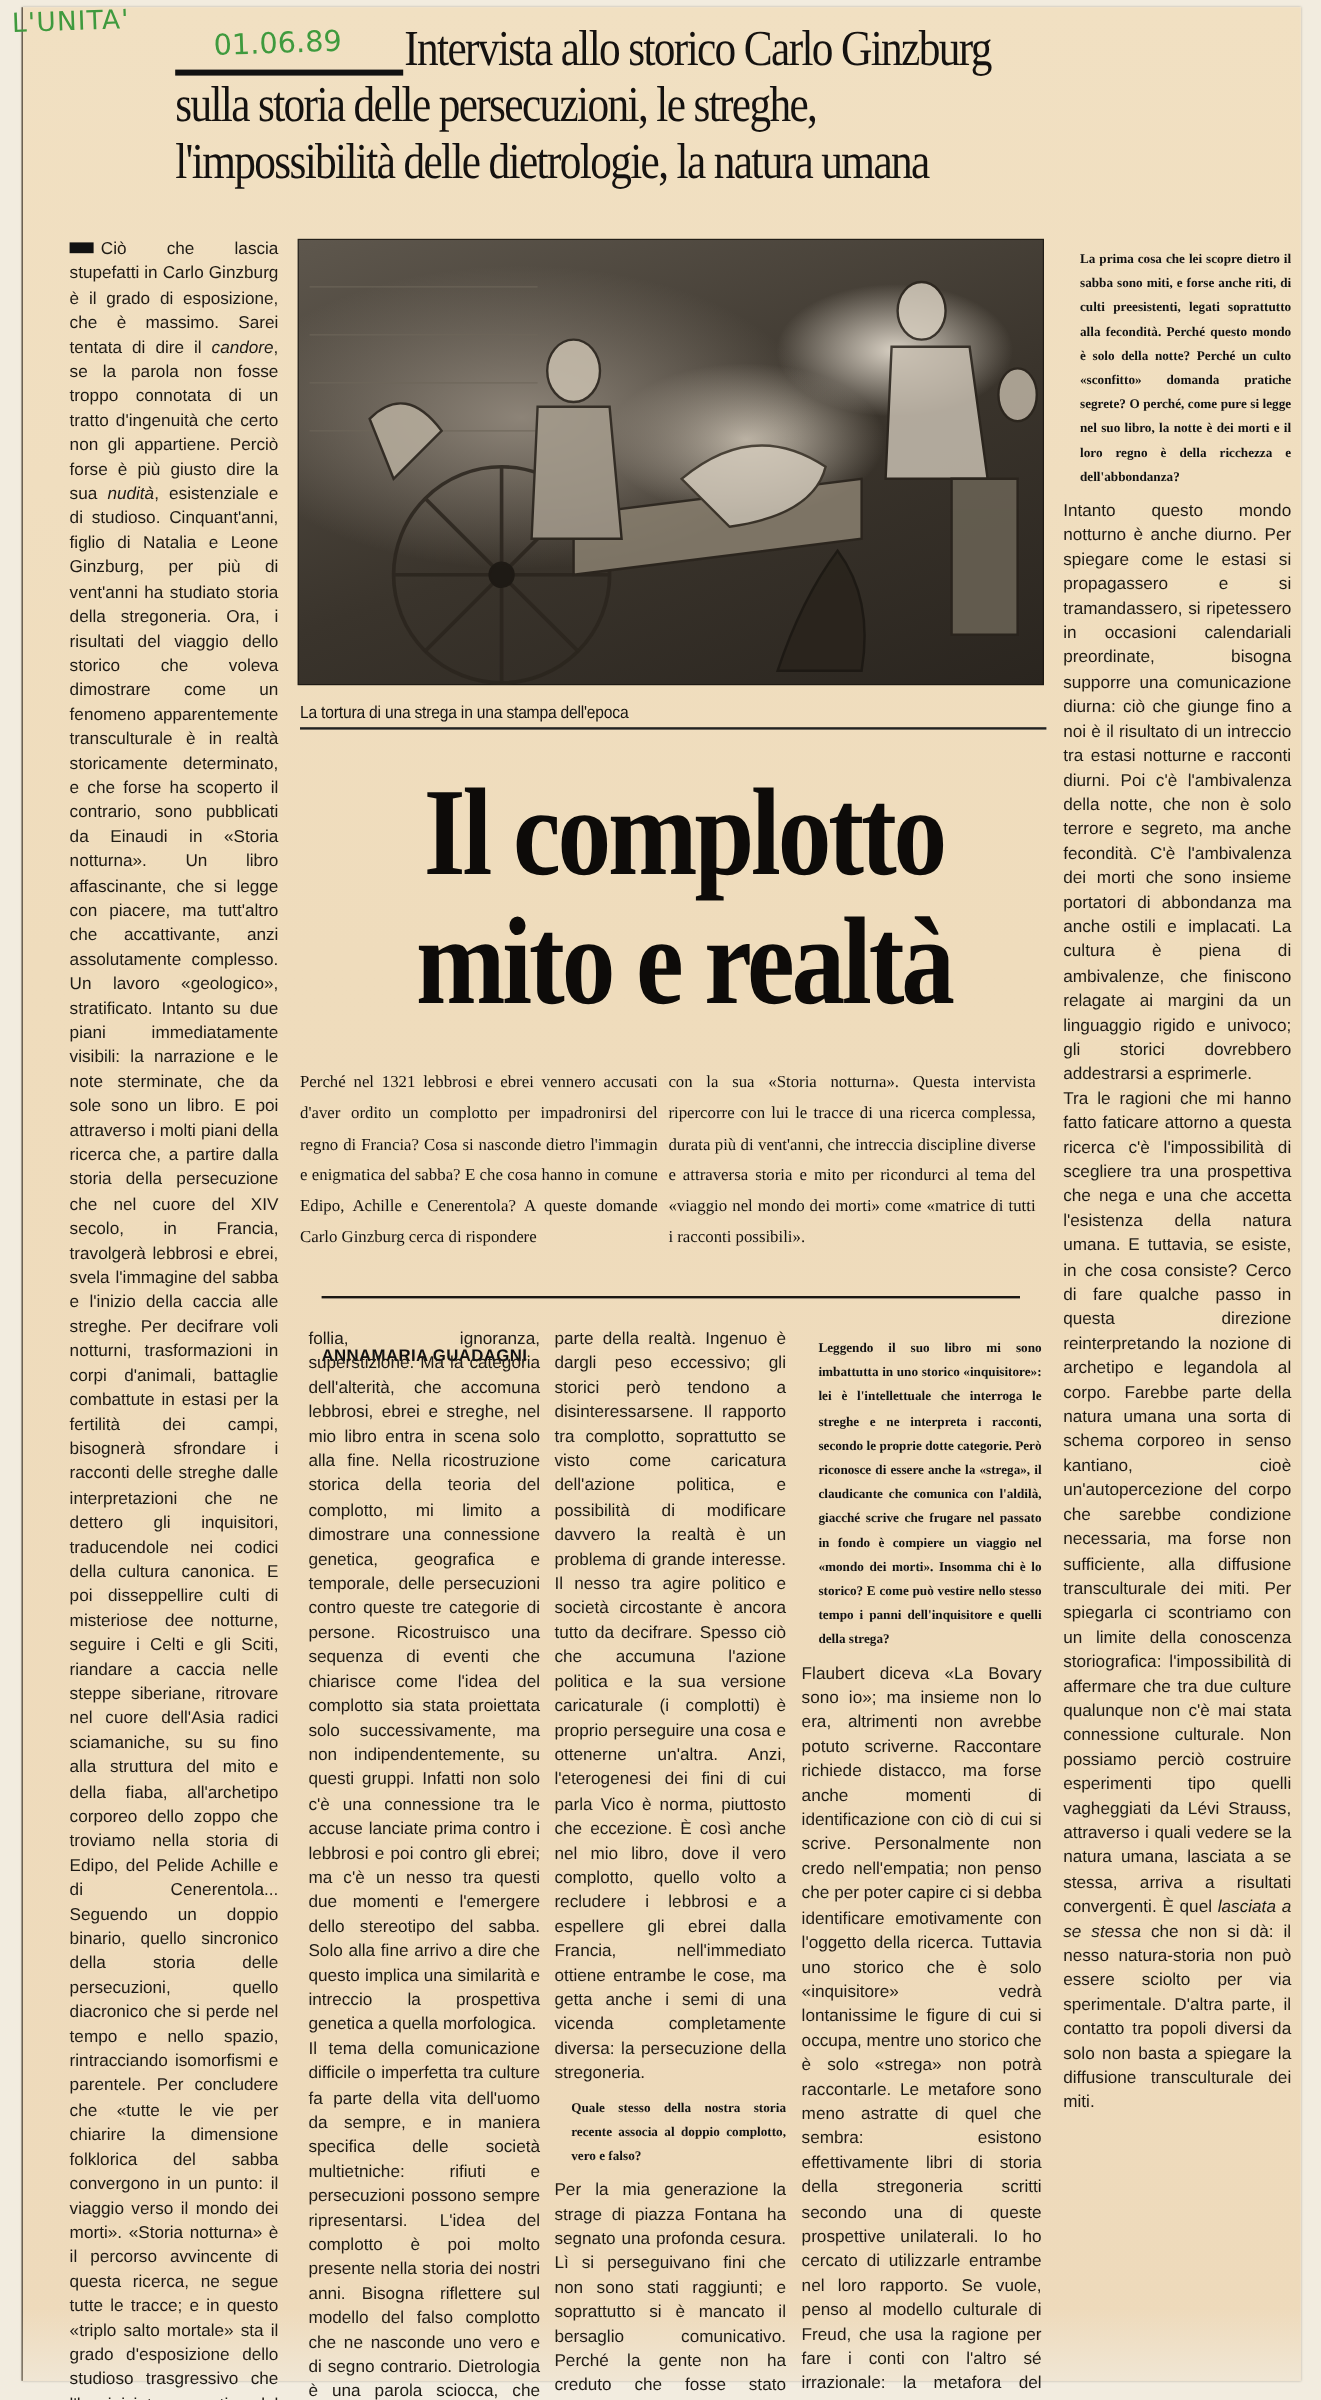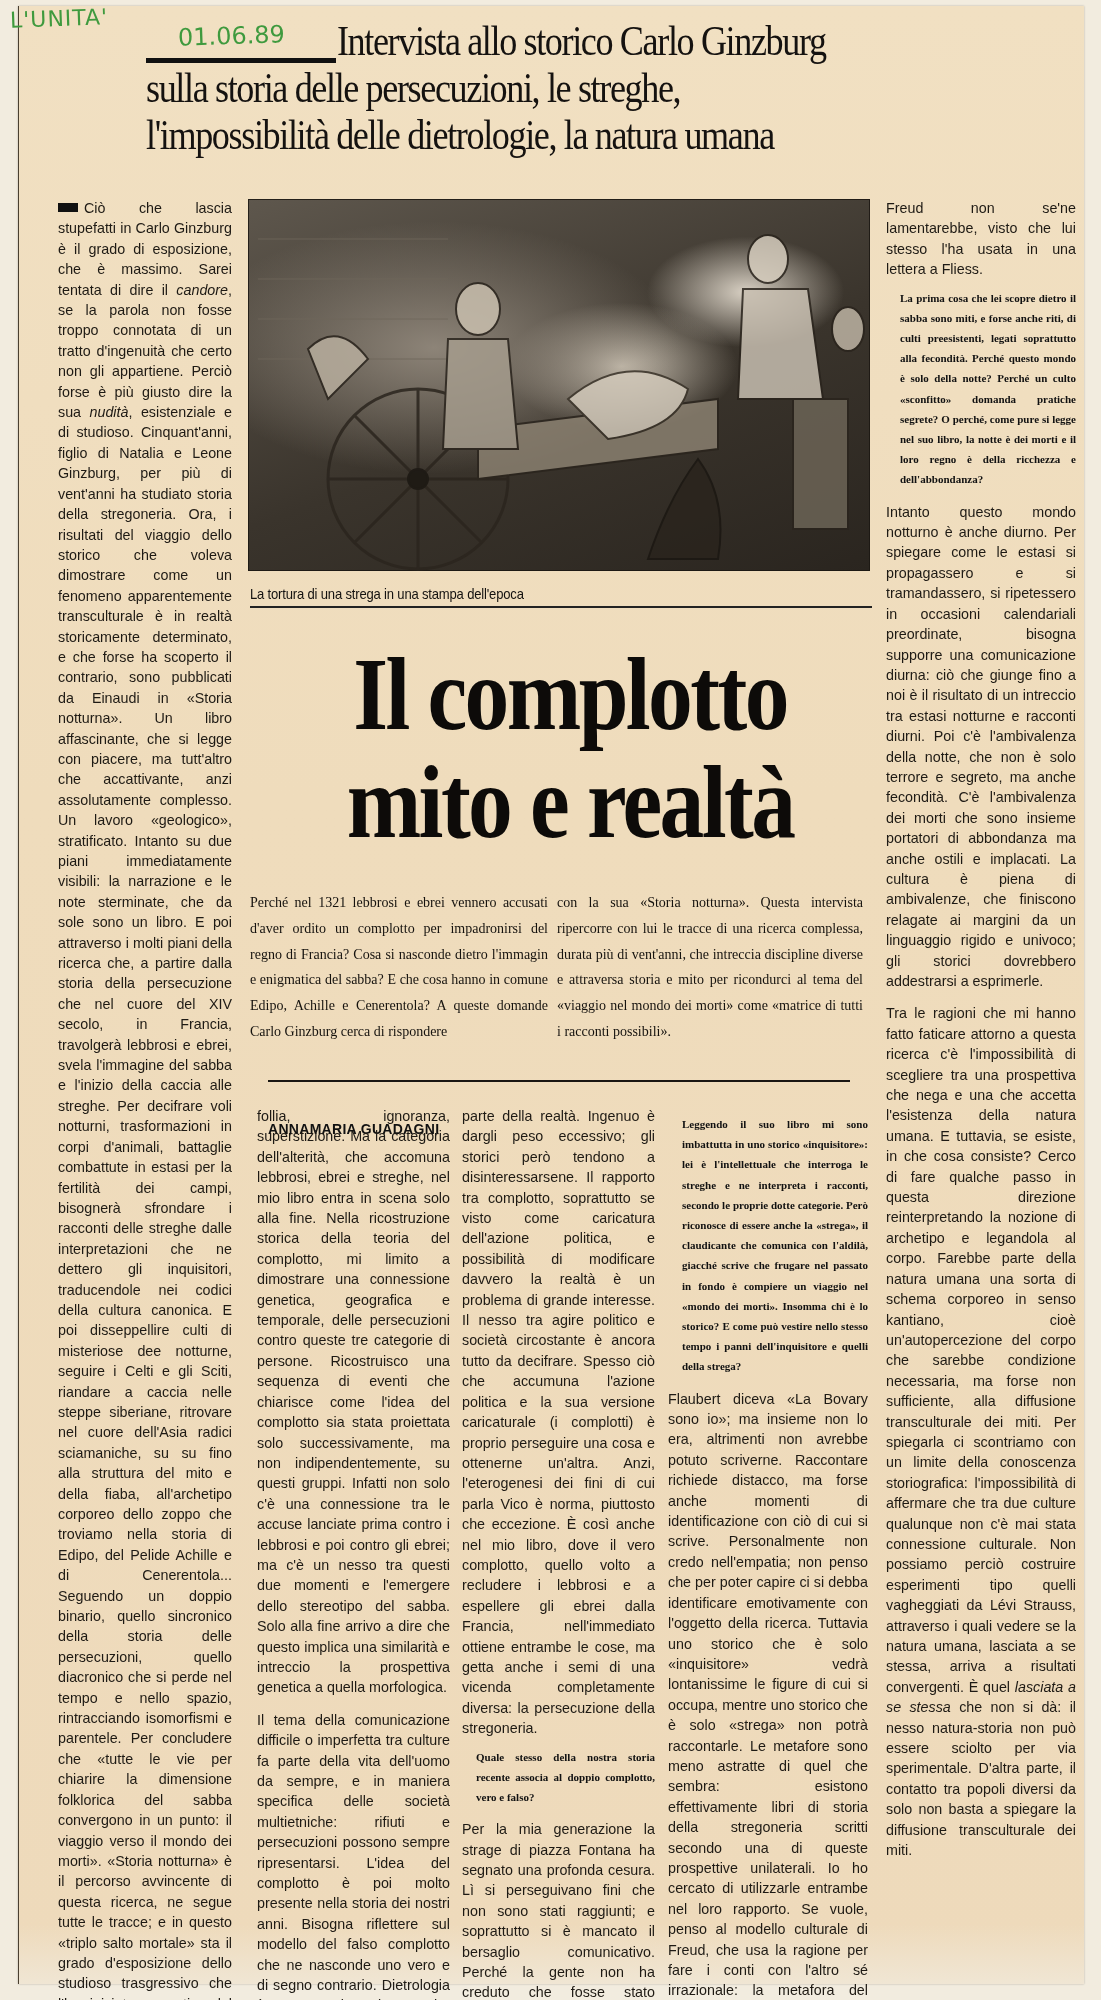--- a/index.html
+++ b/index.html
@@ -31,21 +31,21 @@
       color: #151210;
     }
     .kicker .l1 { display:block; padding-left: 222px; }
     .kicker .l2, .kicker .l3 { display:block; }
     .col {
       position: absolute; font-family: "Liberation Sans", sans-serif;
       font-size: 14.3px; line-height: 20.4px; text-align: justify; hyphens: manual;
       color: #1e1a14;
     }
     .col p { margin: 0; }
-    .col p + p { margin-top: 12px; }
+    .col p + p { margin-top: 0; }
     .col .q { font-family: "Liberation Serif", serif; font-weight: bold; font-size: 11px; line-height: 20.2px; padding-left: 14px; margin: 8px 0 8px 0; color:#111; }
     .col .box { display:inline-block; width: 20px; height: 9px; background:#111; margin-right: 6px; vertical-align: 1px; }
     .col1 { left: 58px; top: 198px; width: 174px; }
     .col-right { left: 886px; top: 198px; width: 190px; }
     .colA { left: 257px; top: 1106px; width: 193px; }
     .colB { left: 462px; top: 1106px; width: 193px; }
     .colC { left: 668px; top: 1106px; width: 200px; }
     .photo {
       position: absolute; left: 248px; top: 199px; width: 622px; height: 372px;
       background:
@@ -142,18 +142,17 @@
   <p class="q">Quale stesso della nostra storia recente associa al doppio complotto, vero e falso?</p>
   <p>Per la mia generazione la strage di piazza Fontana ha segnato una profonda cesura. Lì si perseguivano fini che non sono stati raggiunti; e soprattutto si è mancato il bersaglio comunicativo. Perché la gente non ha creduto che fosse stato Valpreda a mettere le bombe? Ecco come il destinatario di un messaggio, reagendo in modo autonomo, distorce i risultati dell'azione politica. Questo in parte spiega perché gli storici e i politici non azzeccano mai le previsioni; i comportamenti collettivi sono sempre il risultato di forze contrastanti. Non sto scoprendo niente; però mi differenzio</p>
 </div>
 
 <div class="col colC">
   <p class="q">Leggendo il suo libro mi sono imbattutta in uno storico «inquisitore»: lei è l'intellettuale che interroga le streghe e ne interpreta i racconti, secondo le proprie dotte categorie. Però riconosce di essere anche la «strega», il claudicante che comunica con l'aldilà, giacché scrive che frugare nel passato in fondo è compiere un viaggio nel «mondo dei morti». Insomma chi è lo storico? E come può vestire nello stesso tempo i panni dell'inquisitore e quelli della strega?</p>
   <p>Flaubert diceva «La Bovary sono io»; ma insieme non lo era, altrimenti non avrebbe potuto scriverne. Raccontare richiede distacco, ma forse anche momenti di identificazione con ciò di cui si scrive. Personalmente non credo nell'empatia; non penso che per poter capire ci si debba identificare emotivamente con l'oggetto della ricerca. Tuttavia uno storico che è solo «inquisitore» vedrà lontanissime le figure di cui si occupa, mentre uno storico che è solo «strega» non potrà raccontarle. Le metafore sono meno astratte di quel che sembra: esistono effettivamente libri di storia della stregoneria scritti secondo una di queste prospettive unilaterali. Io ho cercato di utilizzarle entrambe nel loro rapporto. Se vuole, penso al modello culturale di Freud, che usa la ragione per fare i conti con l'altro sé irrazionale: la metafora del rapporto inquisitore-strega si può tradurre anche così. E</p>
 </div>
 
 <div class="col col-right">
-  <p>Freud non se'ne lamentarebbe, visto che lui stesso l'ha usata in una lettera a Fliess.</p>
   <p class="q">La prima cosa che lei scopre dietro il sabba sono miti, e forse anche riti, di culti preesistenti, legati soprattutto alla fecondità. Perché questo mondo è solo della notte? Perché un culto «sconfitto» domanda pratiche segrete? O perché, come pure si legge nel suo libro, la notte è dei morti e il loro regno è della ricchezza e dell'abbondanza?</p>
   <p>Intanto questo mondo notturno è anche diurno. Per spiegare come le estasi si propagassero e si tramandassero, si ripetessero in occasioni calendariali preordinate, bisogna supporre una comunicazione diurna: ciò che giunge fino a noi è il risultato di un intreccio tra estasi notturne e racconti diurni. Poi c'è l'ambivalenza della notte, che non è solo terrore e segreto, ma anche fecondità. C'è l'ambivalenza dei morti che sono insieme portatori di abbondanza ma anche ostili e implacati. La cultura è piena di ambivalenze, che finiscono relagate ai margini da un linguaggio rigido e univoco; gli storici dovrebbero addestrarsi a esprimerle.</p>
   <p><span>Tra le ragioni che mi hanno fatto faticare attorno a questa ricerca c'è l'impossibilità di scegliere tra una prospettiva che nega e una che accetta l'esistenza della natura umana. E tuttavia, se esiste, in che cosa consiste? Cerco di fare qualche passo in questa direzione reinterpretando la nozione di archetipo e legandola al corpo. Farebbe parte della natura umana una sorta di schema corporeo in senso kantiano, cioè un'autopercezione del corpo che sarebbe condizione necessaria, ma forse non sufficiente, alla diffusione transculturale dei miti. Per spiegarla ci scontriamo con un limite della conoscenza storiografica: l'impossibilità di affermare che tra due culture qualunque non c'è mai stata connessione culturale. Non possiamo perciò costruire esperimenti tipo quelli vagheggiati da Lévi Strauss, attraverso i quali vedere se la natura umana, lasciata a se stessa, arriva a risultati convergenti. È quel </span><em>lasciata a se stessa</em><span> che non si dà: il nesso natura-storia non può essere sciolto per via sperimentale. D'altra parte, il contatto tra popoli diversi da solo non basta a spiegare la diffusione transculturale dei miti.</span></p>
 
 </div>
 
 </body></html>

